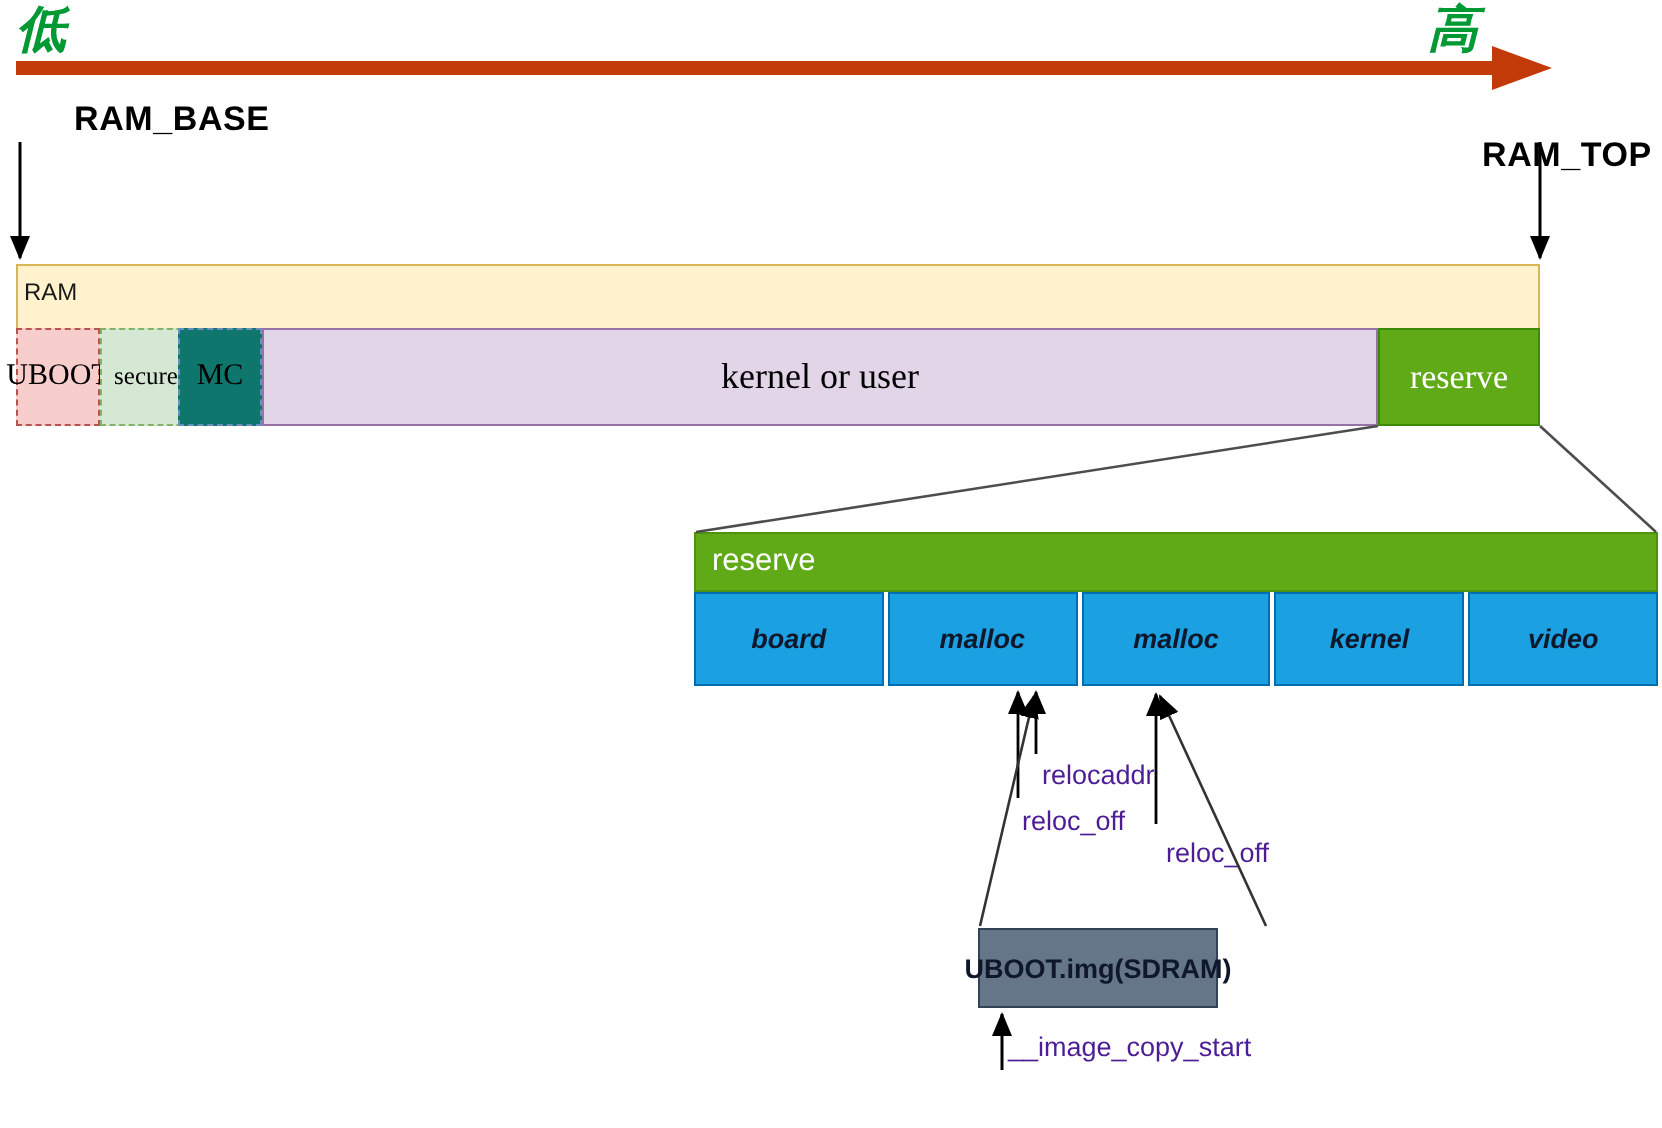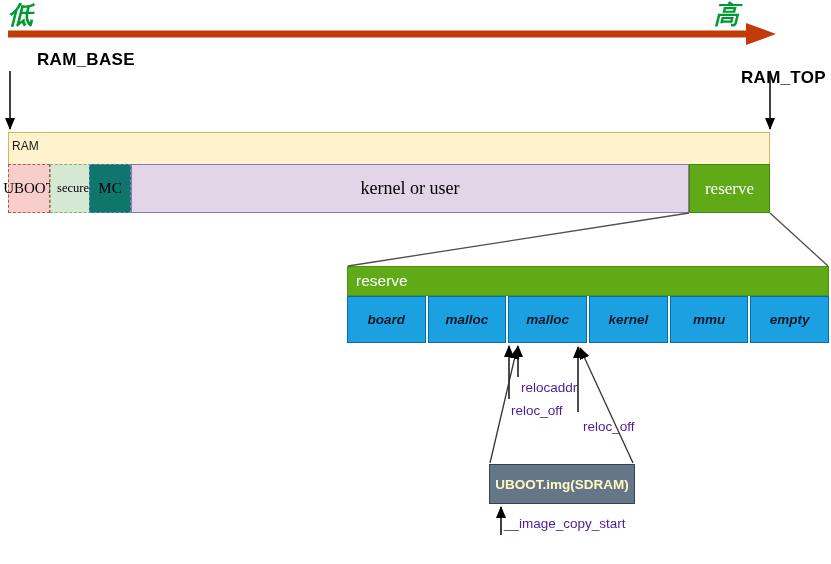--- a/index.html
+++ b/index.html
@@ -82,24 +82,24 @@
 
   
   .anno { font-size: 13.5px; color: #4c1d95; white-space: nowrap; }
   #anno-relocaddr   { left: 521px; top: 380px; }
   #anno-relocoff-1  { left: 511px; top: 403px; }
   #anno-relocoff-2  { left: 583px; top: 419px; }
   #anno-copystart   { left: 504px; top: 516px; }
 
   
   #uboot-box {
-    left: 489px; top: 464px; width: 146px; height: 40px;
+    left: 489px; top: 464px; width: 120px; height: 40px;
     background: #647687; border: 1px solid #314354;
     display: flex; align-items: center; justify-content: center;
-    color: #fef9c3; font-weight: bold; font-size: 13.5px;
+    color: #0f172a; font-weight: bold; font-size: 13.5px;
   }
 
   
   #arrow-layer {
     position: absolute; left: 0; top: 0;
     width: 831px; height: 564px;
     pointer-events: none; z-index: 10;
   }
 </style>
 </head>
@@ -143,24 +143,21 @@
     <div class="detail-cell">
       <span>malloc</span>
     </div>
     <div class="detail-cell">
       <span>malloc</span>
     </div>
     <div class="detail-cell">
       <span>kernel</span>
     </div>
     <div class="detail-cell">
-      <span>mmu</span>
-    </div>
-    <div class="detail-cell">
-      <span>empty</span>
+      <span>video</span>
     </div>
   </div>
 
   <div class="abs anno" id="anno-relocaddr">relocaddr</div>
   <div class="abs anno" id="anno-relocoff-1">reloc_off</div>
   <div class="abs anno" id="anno-relocoff-2">reloc_off</div>
   <div class="abs anno" id="anno-copystart">__image_copy_start</div>
 
   <div class="abs" id="uboot-box">
     <span>UBOOT.img(SDRAM)</span>

